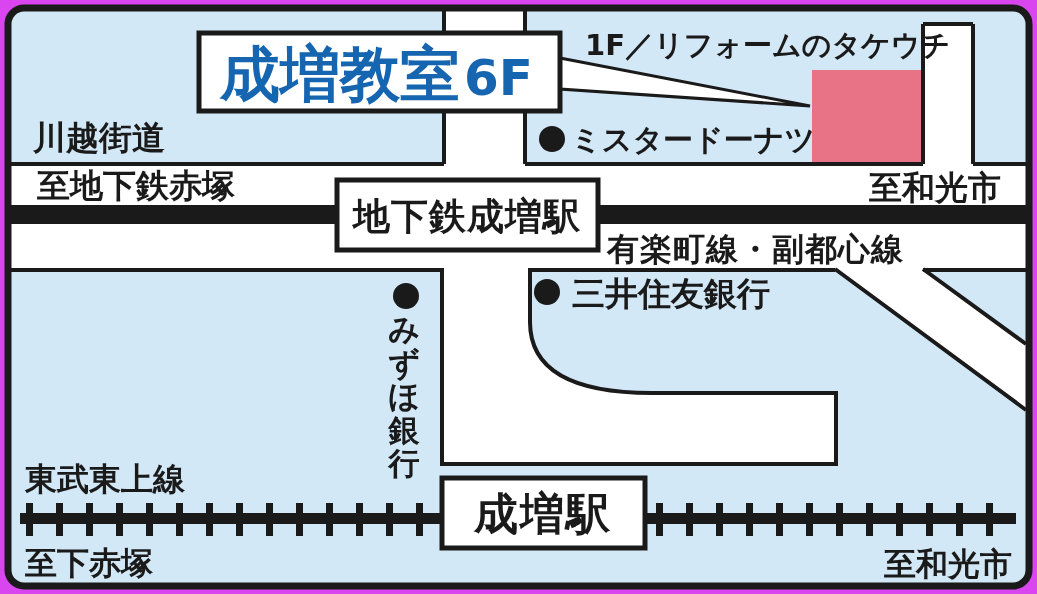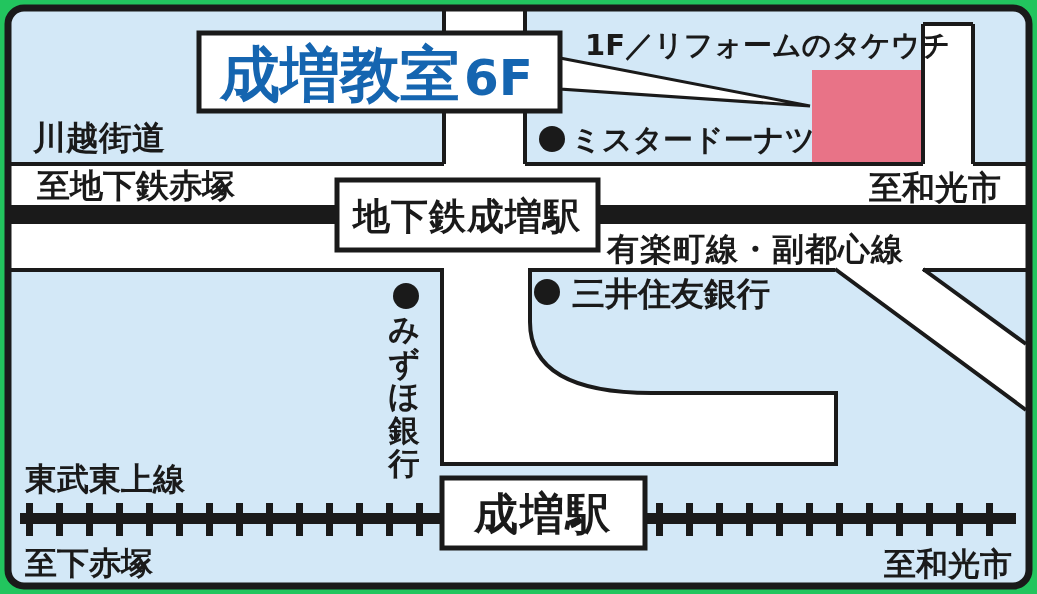--- a/index.html
+++ b/index.html
@@ -1,16 +1,16 @@
 <!DOCTYPE html>
 <html><head>
 <meta charset="utf-8">
 <style>
   html,body{margin:0;padding:0;background:#ffffff;}
-  .map-wrap{position:relative;width:1037px;height:594px;background:#22c55e;
+  .map-wrap{position:relative;width:1037px;height:594px;background:#d946ef;
     font-family:"DejaVu Sans","Liberation Sans",sans-serif;}
   svg{display:block;}
   text{font-family:"DejaVu Sans","Liberation Sans",sans-serif;font-weight:bold;}
 </style>
 </head>
 <body>
 
 <div class="map-wrap">
 <svg width="1037" height="594" viewBox="0 0 1037 594">
 

